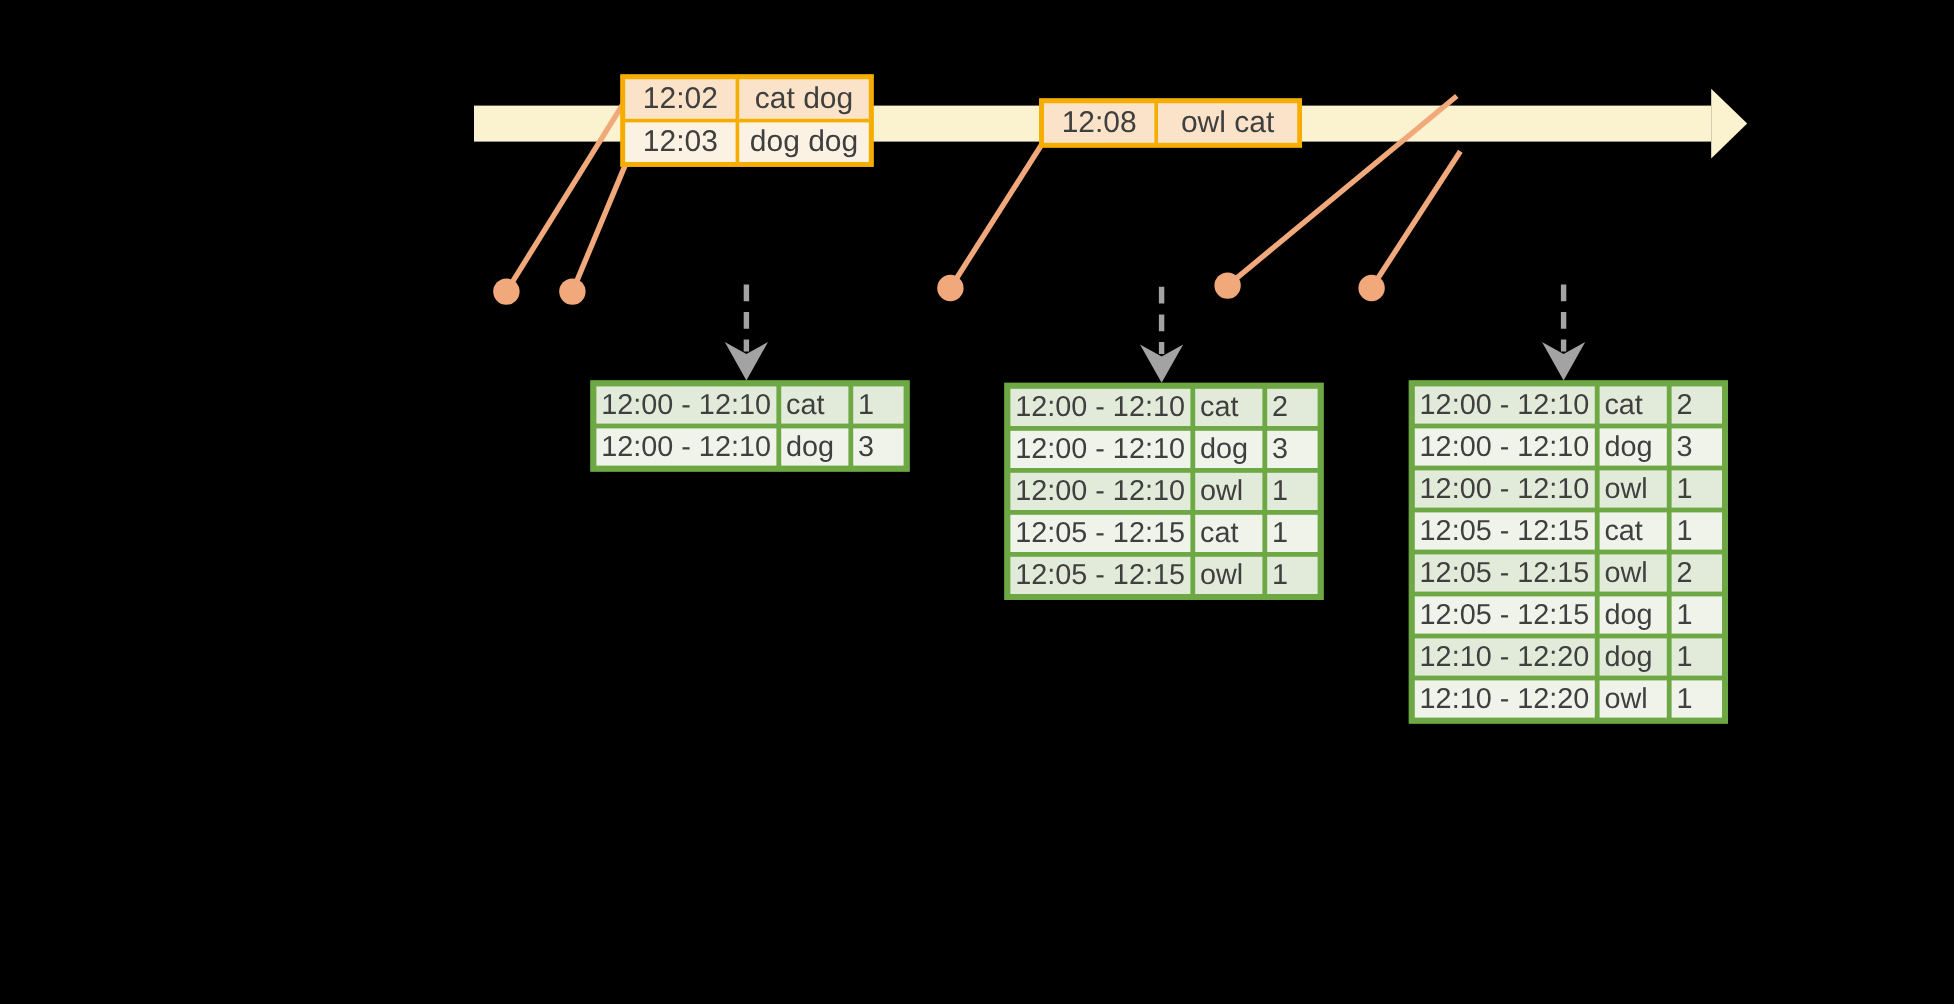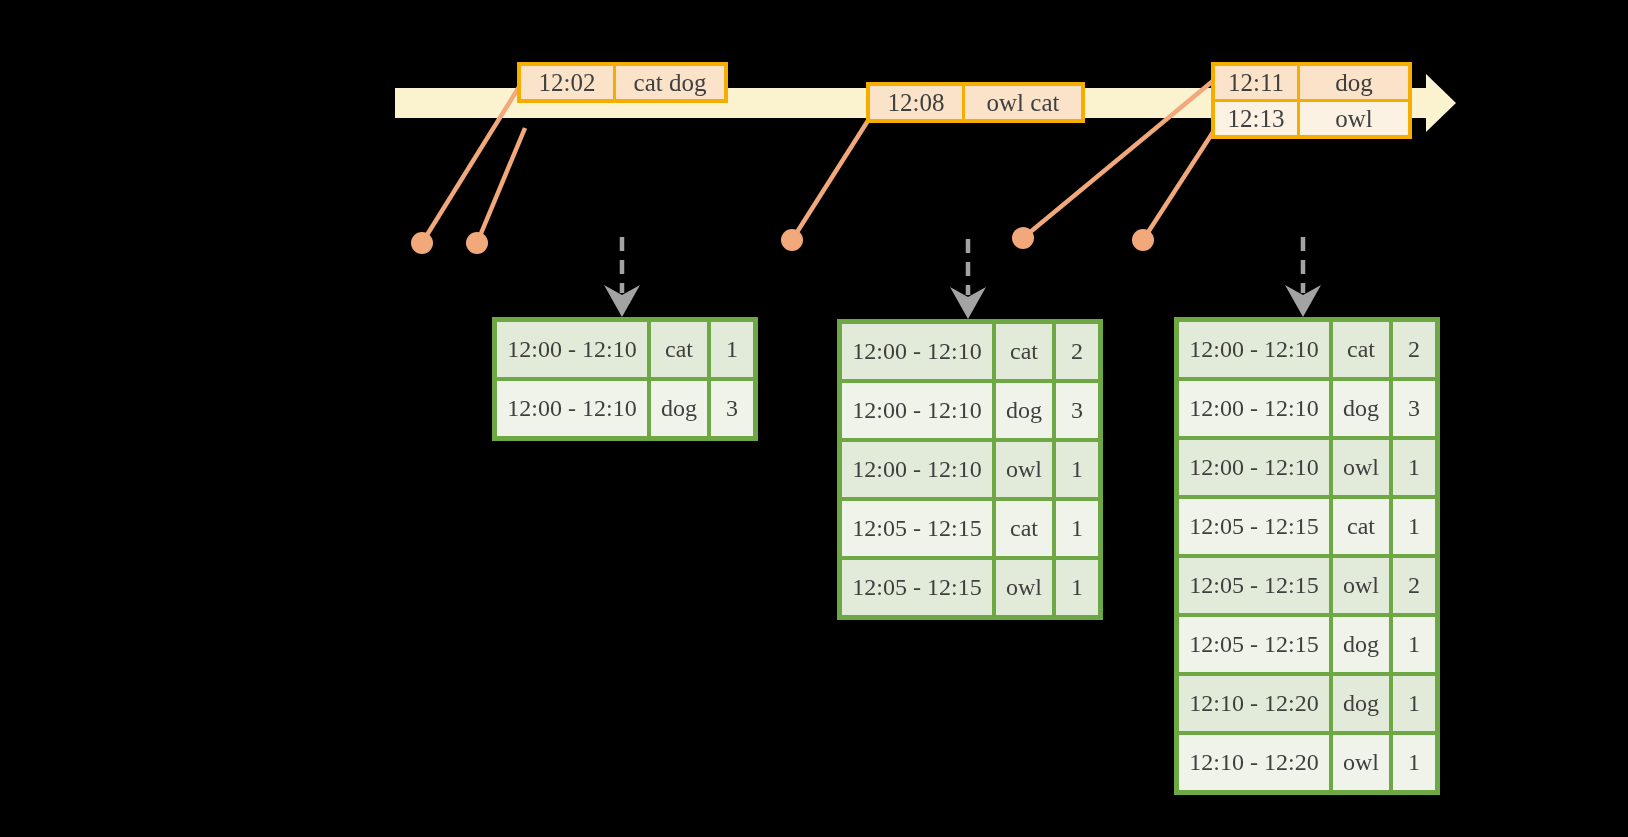--- a/index.html
+++ b/index.html
@@ -1,21 +1,21 @@
 <!DOCTYPE html>
 <html style="--background: #000000; --timeline-fill: #fbf2cf; --event-border: #f5ae00; --event-row-dark: #fae3c8; --event-row-light: #fcf2e4; --leader: #f1a87a; --dashed-arrow: #a3a3a3; --result-border: #6da845; --result-row-dark: #e2ebd9; --result-row-light: #eff3ea; --text: #3f3f3f;"><head>
 <meta charset="utf-8">
 <style>
   html,body{margin:0;padding:0;background:#000;}
   #canvas{
     position:relative;
     width:1628px;height:837px;
     background:var(--background,#000);
     overflow:hidden;
-    font-family:Liberation Serif, serif;
+    font-family:Liberation Sans, sans-serif;
     color:var(--text,#3f3f3f);
   }
   #diagram-svg{position:absolute;left:0;top:0;z-index:1;}
 
   
   .etable{
     position:absolute;z-index:2;
     border-collapse:separate;border-spacing:3px;
     background:var(--event-border,#f5ae00);
     border:1px solid var(--event-border,#f5ae00);
@@ -38,23 +38,23 @@
   #event-table-3 td.words-cell{width:96px;}
 
   
   .gtable{
     position:absolute;z-index:2;
     border-collapse:separate;border-spacing:4px;
     background:var(--result-border,#6da845);
     border:1px solid var(--result-border,#6da845);
   }
   .gtable td{
-    height:31px;text-align:center;vertical-align:middle;
+    height:31px;vertical-align:middle;
     font-size:24px;color:var(--text,#3f3f3f);
-    padding:12px 4px;
+    padding:0 4px;
   }
   .gtable .row-dark td{background:var(--result-row-dark,#e2ebd9);}
   .gtable .row-light td{background:var(--result-row-light,#eff3ea);}
   .gtable td.window-cell{width:142px;}
   .gtable td.word-cell{width:48px;}
   .gtable td.count-cell{width:34px;}
   #result-table-1{left:492px;top:317px;}
   #result-table-2{left:837px;top:319px;}
   #result-table-3{left:1174px;top:317px;}
 </style>
@@ -102,47 +102,37 @@
   </svg>
 
   <table id="event-table-1" class="etable">
     <tbody>
 
         <tr class="row-dark">
           <td class="time-cell">12:02</td>
           <td class="words-cell">cat dog</td>
         </tr>
 
+        <tr class="row-light">
+          <td class="time-cell">12:03</td>
+          <td class="words-cell">dog dog</td>
+        </tr>
       </tbody>
   </table>
 
   <table id="event-table-2" class="etable">
     <tbody>
 
         <tr class="row-dark">
           <td class="time-cell">12:08</td>
           <td class="words-cell">owl cat</td>
         </tr>
       </tbody>
   </table>
 
-  <table id="event-table-3" class="etable">
-    <tbody>
-
-        <tr class="row-dark">
-          <td class="time-cell">12:11</td>
-          <td class="words-cell">dog</td>
-        </tr>
-
-        <tr class="row-light">
-          <td class="time-cell">12:13</td>
-          <td class="words-cell">owl</td>
-        </tr>
-      </tbody>
-  </table>
 
   <table id="result-table-1" class="gtable">
     <tbody>
 
         <tr class="row-dark">
           <td class="window-cell">12:00 - 12:10</td>
           <td class="word-cell">cat</td>
           <td class="count-cell">1</td>
         </tr>
 

